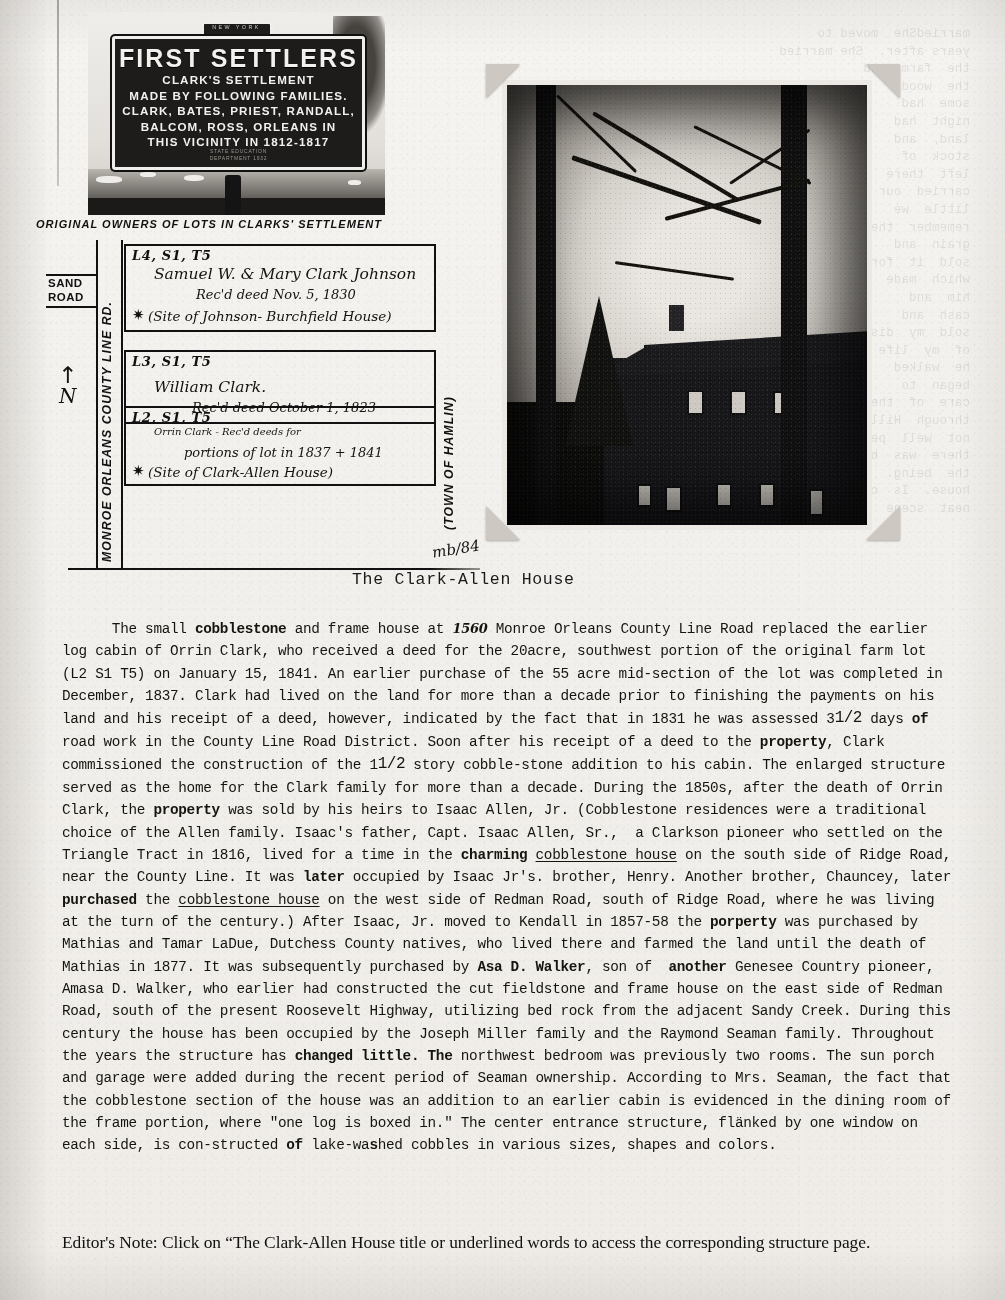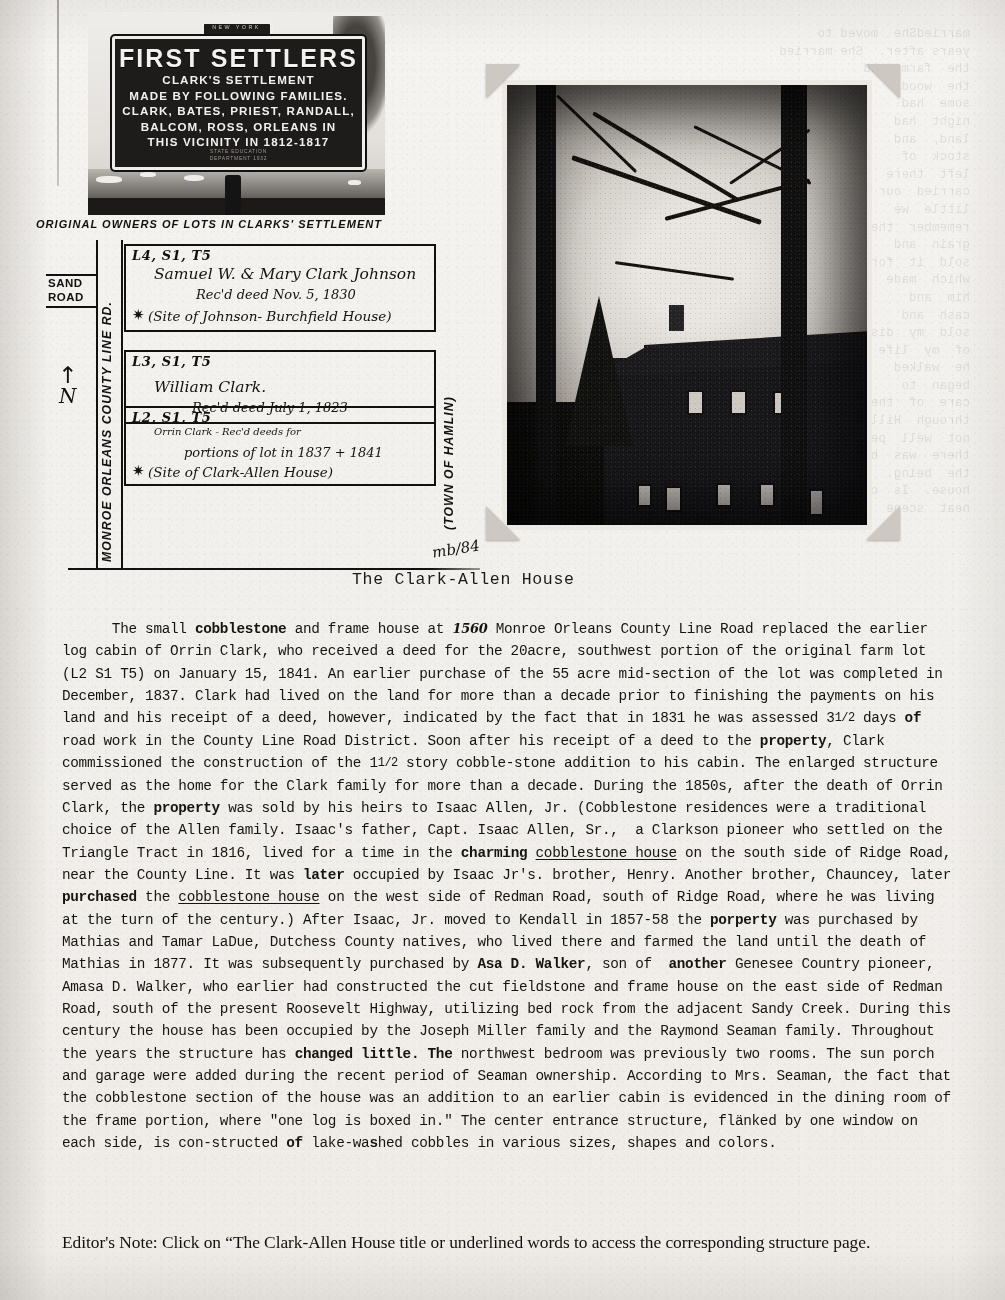--- a/index.html
+++ b/index.html
@@ -144,21 +144,21 @@
   
   #body-text{
     position:absolute;left:62px;top:618px;width:890px;
     font-family:"Liberation Mono",monospace;
     font-size:14.35px;line-height:22.35px;color:#15150f;
     letter-spacing:-.30px;white-space:pre-wrap;
   }
   #body-text .u{text-decoration:underline;text-underline-offset:2px;}
   #body-text .b{font-weight:bold;}
   #body-text .ins{font-family:"DejaVu Serif",serif;font-style:italic;font-weight:bold;font-size:13px;text-align:center;}
-  #body-text .fr{font-size:12px;vertical-align:.08em;letter-spacing:-.5px;}
+  #body-text .fr{font-size:16px;vertical-align:.08em;letter-spacing:-.5px;}
   #editor-note{
     position:absolute;left:62px;top:1232px;width:900px;
     font-family:"Liberation Serif",serif;font-size:17.4px;color:#111;letter-spacing:-.05px;
   }
 </style>
 </head>
 <body>
 
 <div id="paper"></div>
 
@@ -241,21 +241,21 @@
     <div class="lot-id">L4, S1, T5</div>
     <div class="hand lot-owner" style="top:19px;">Samuel W. &amp; Mary Clark Johnson</div>
     <div class="hand lot-sub" style="left:70px;top:41px;">Rec'd deed   Nov. 5, 1830</div>
     <span class="star" style="left:6px;top:62px;">✷</span>
     <div class="hand lot-site" style="top:62px;">(Site of Johnson- Burchfield House)</div>
   </div>
 
   <div class="lotbox" style="top:120px;width:312px;height:74px;margin-top:12px;">
     <div class="lot-id">L3, S1, T5</div>
     <div class="hand lot-owner" style="top:26px;">William Clark.</div>
-    <div class="hand lot-sub" style="left:66px;top:48px;">Rec'd deed  July 1, 1823</div>
+    <div class="hand lot-sub" style="left:66px;top:48px;">Rec'd deed  October 1, 1823</div>
   </div>
 
   <div class="lotbox" style="top:188px;width:312px;height:80px;">
     <div class="lot-id">L2, S1, T5</div>
     <div class="hand lot-owner" style="top:18px;font-size:10px;">Orrin Clark - Rec'd deeds for</div>
     <div class="hand lot-sub" style="left:58px;top:37px;">portions of lot in   1837 + 1841</div>
     <span class="star" style="left:6px;top:56px;">✷</span>
     <div class="hand lot-site" style="top:56px;">(Site of Clark-Allen House)</div>
   </div>
 

